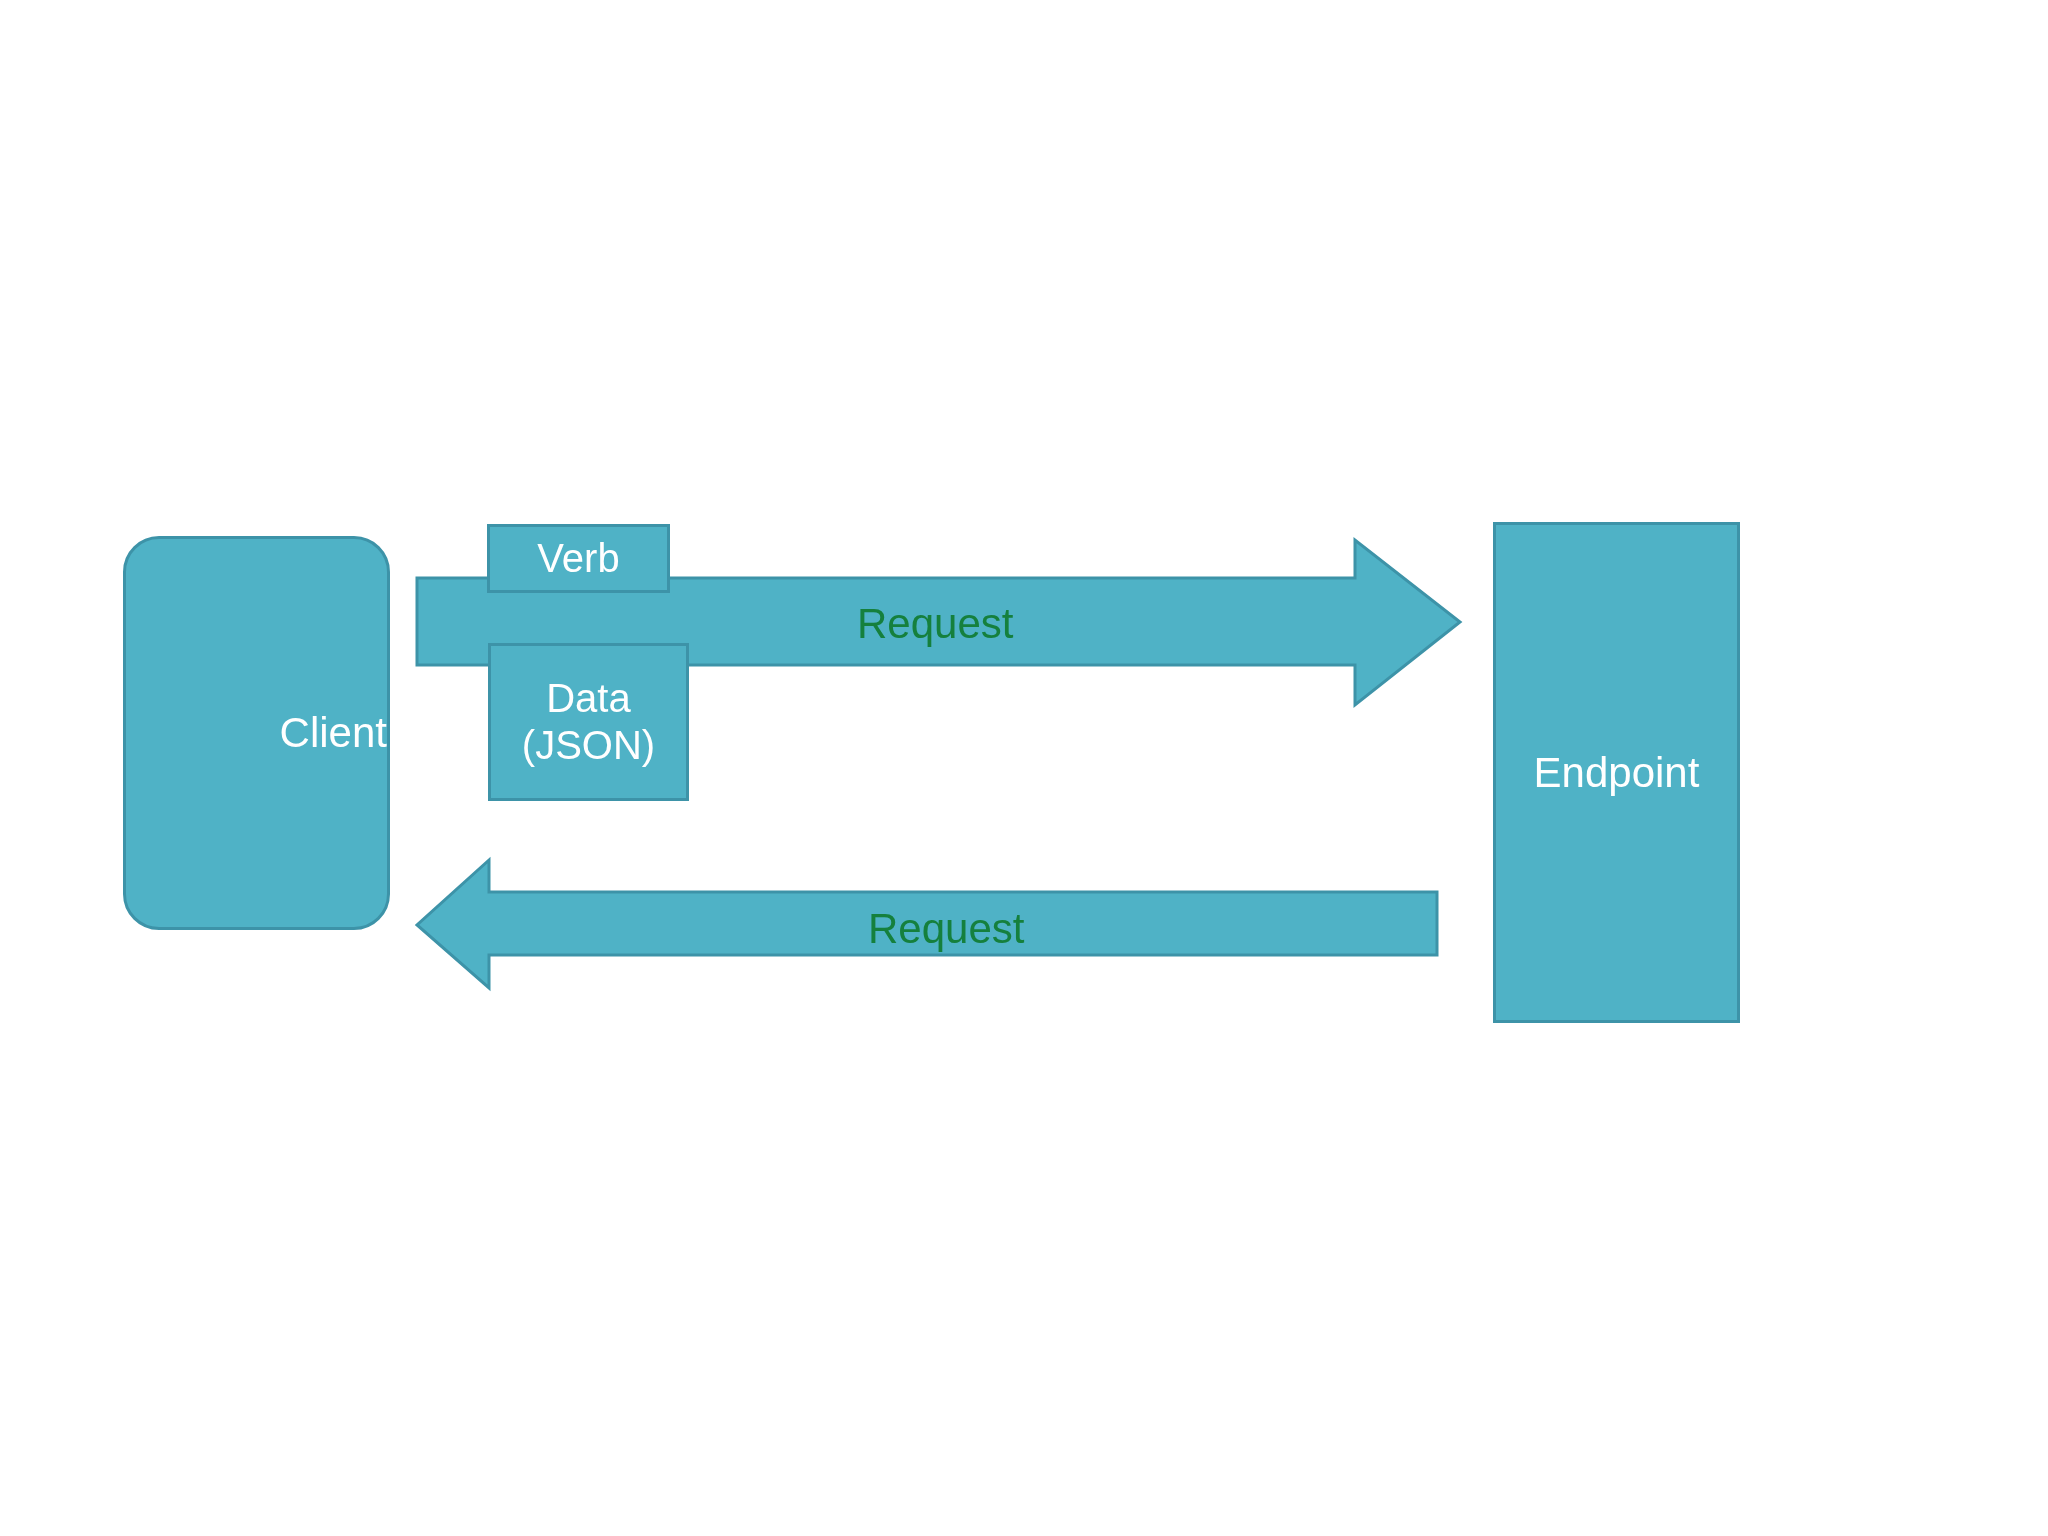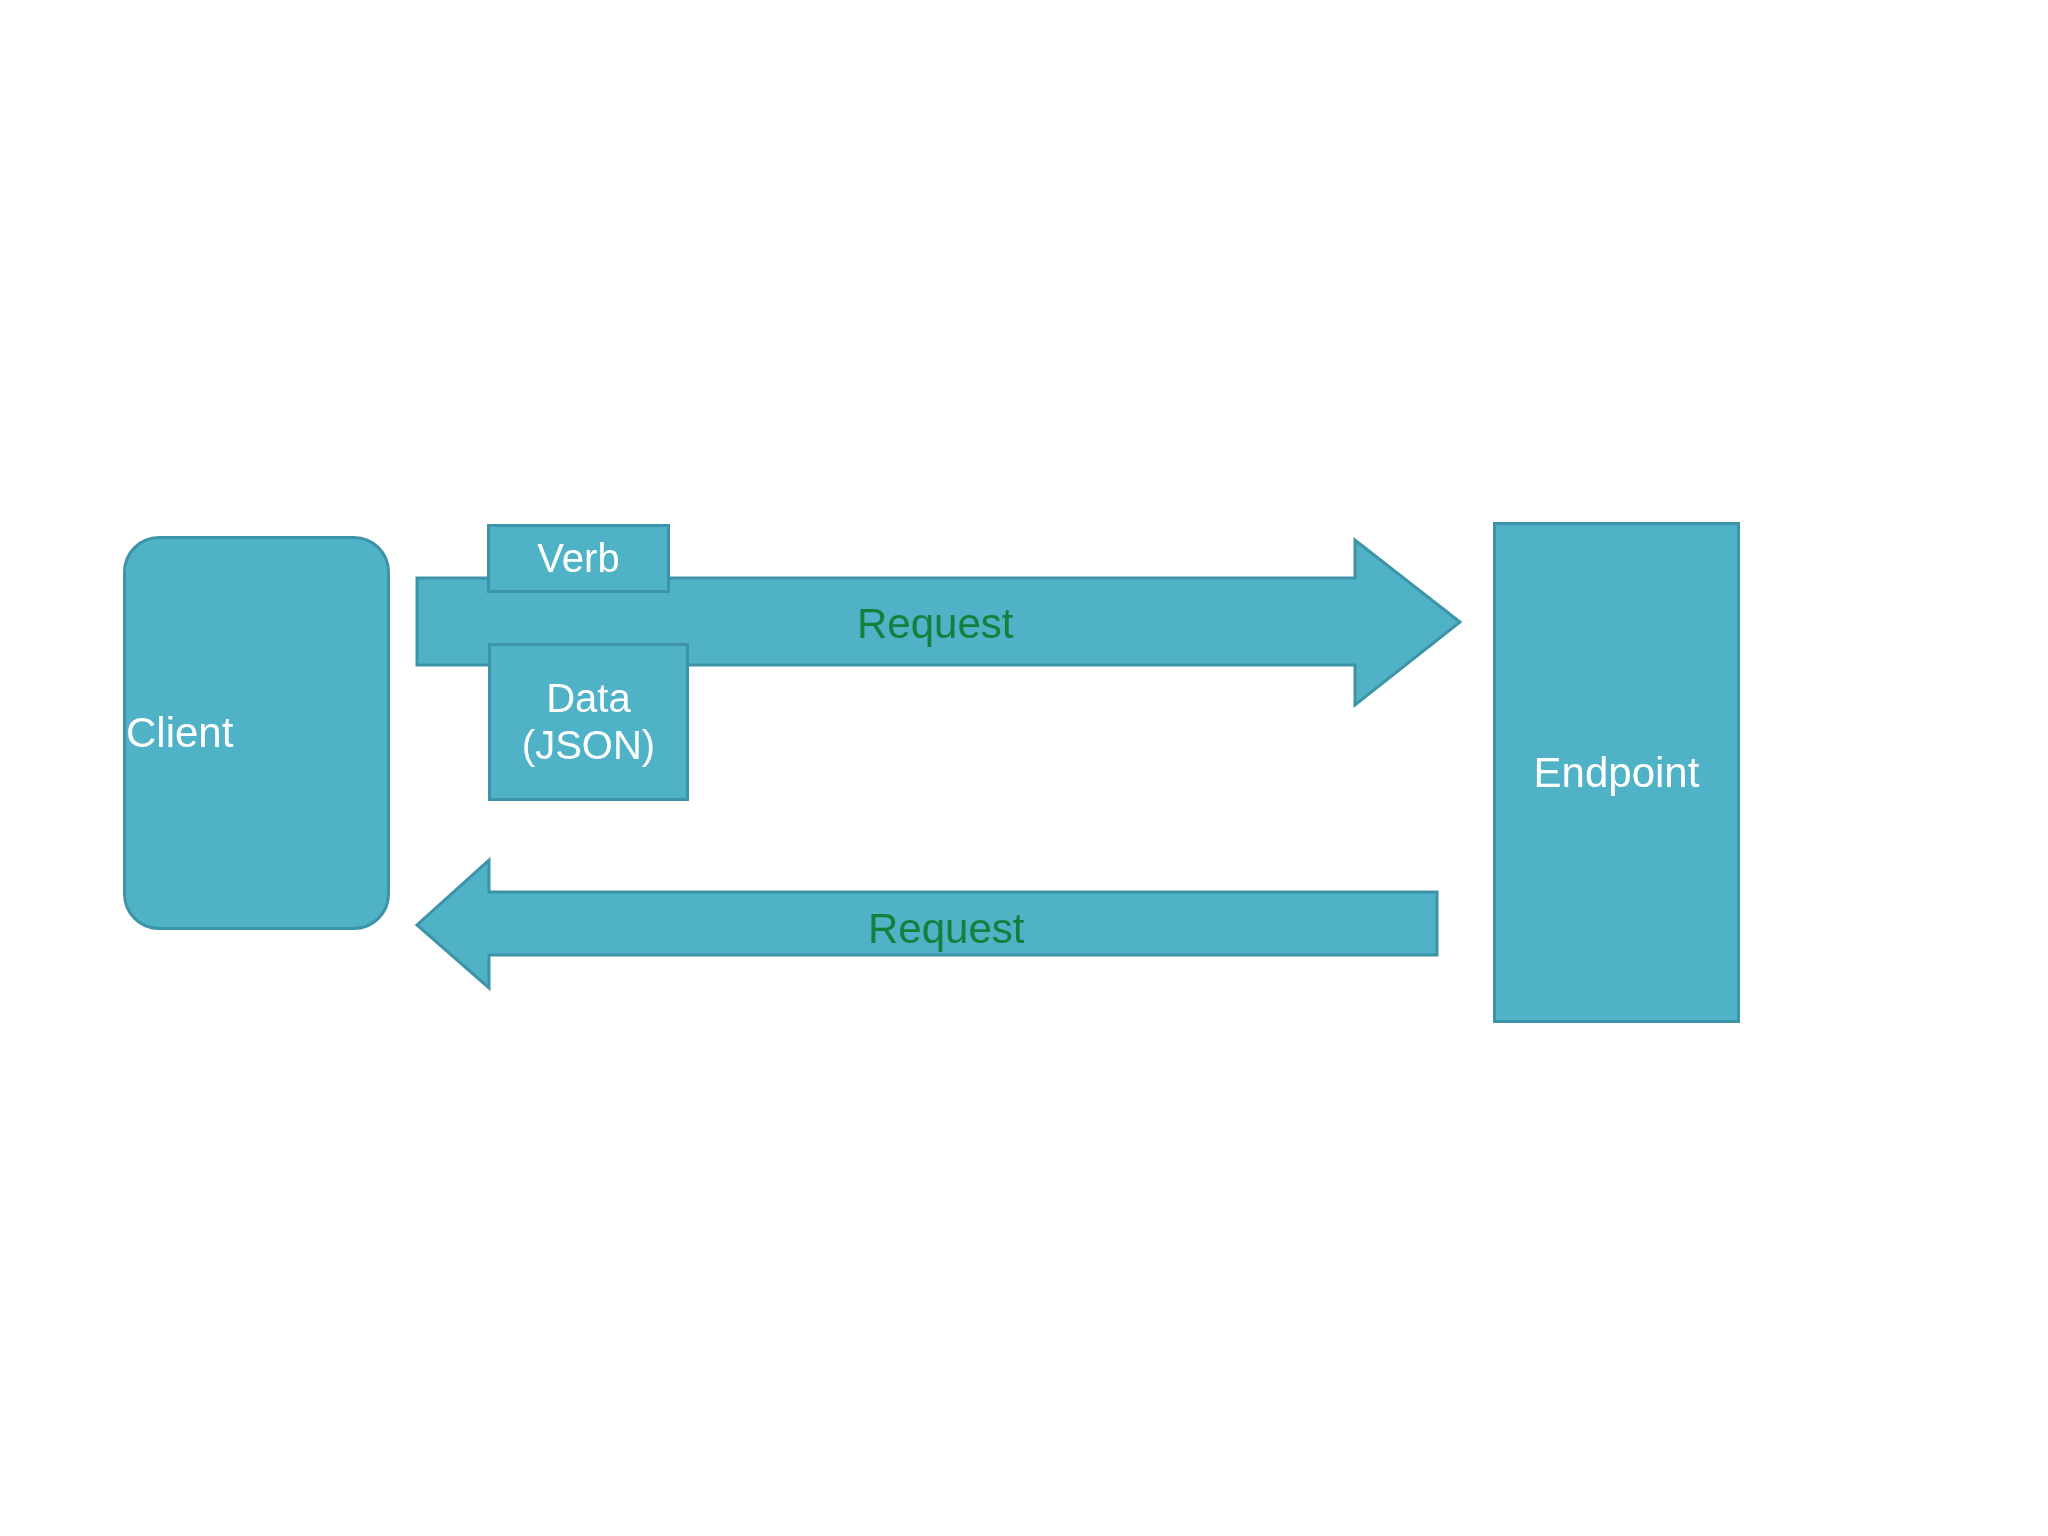--- a/index.html
+++ b/index.html
@@ -44,21 +44,21 @@
     left: 123px;
     top: 536px;
     width: 267px;
     height: 394px;
     box-sizing: border-box;
     background: #4FB2C6;
     border: 3px solid #3D93A8;
     border-radius: 36px;
     display: flex;
     align-items: center;
-    justify-content: flex-start;
+    justify-content: flex-end;
     z-index: 5;
   }
   #client-box .shape-label { font-size: 42px; }
 
   
   #endpoint-box {
     position: absolute;
     left: 1493px;
     top: 522px;
     width: 247px;

